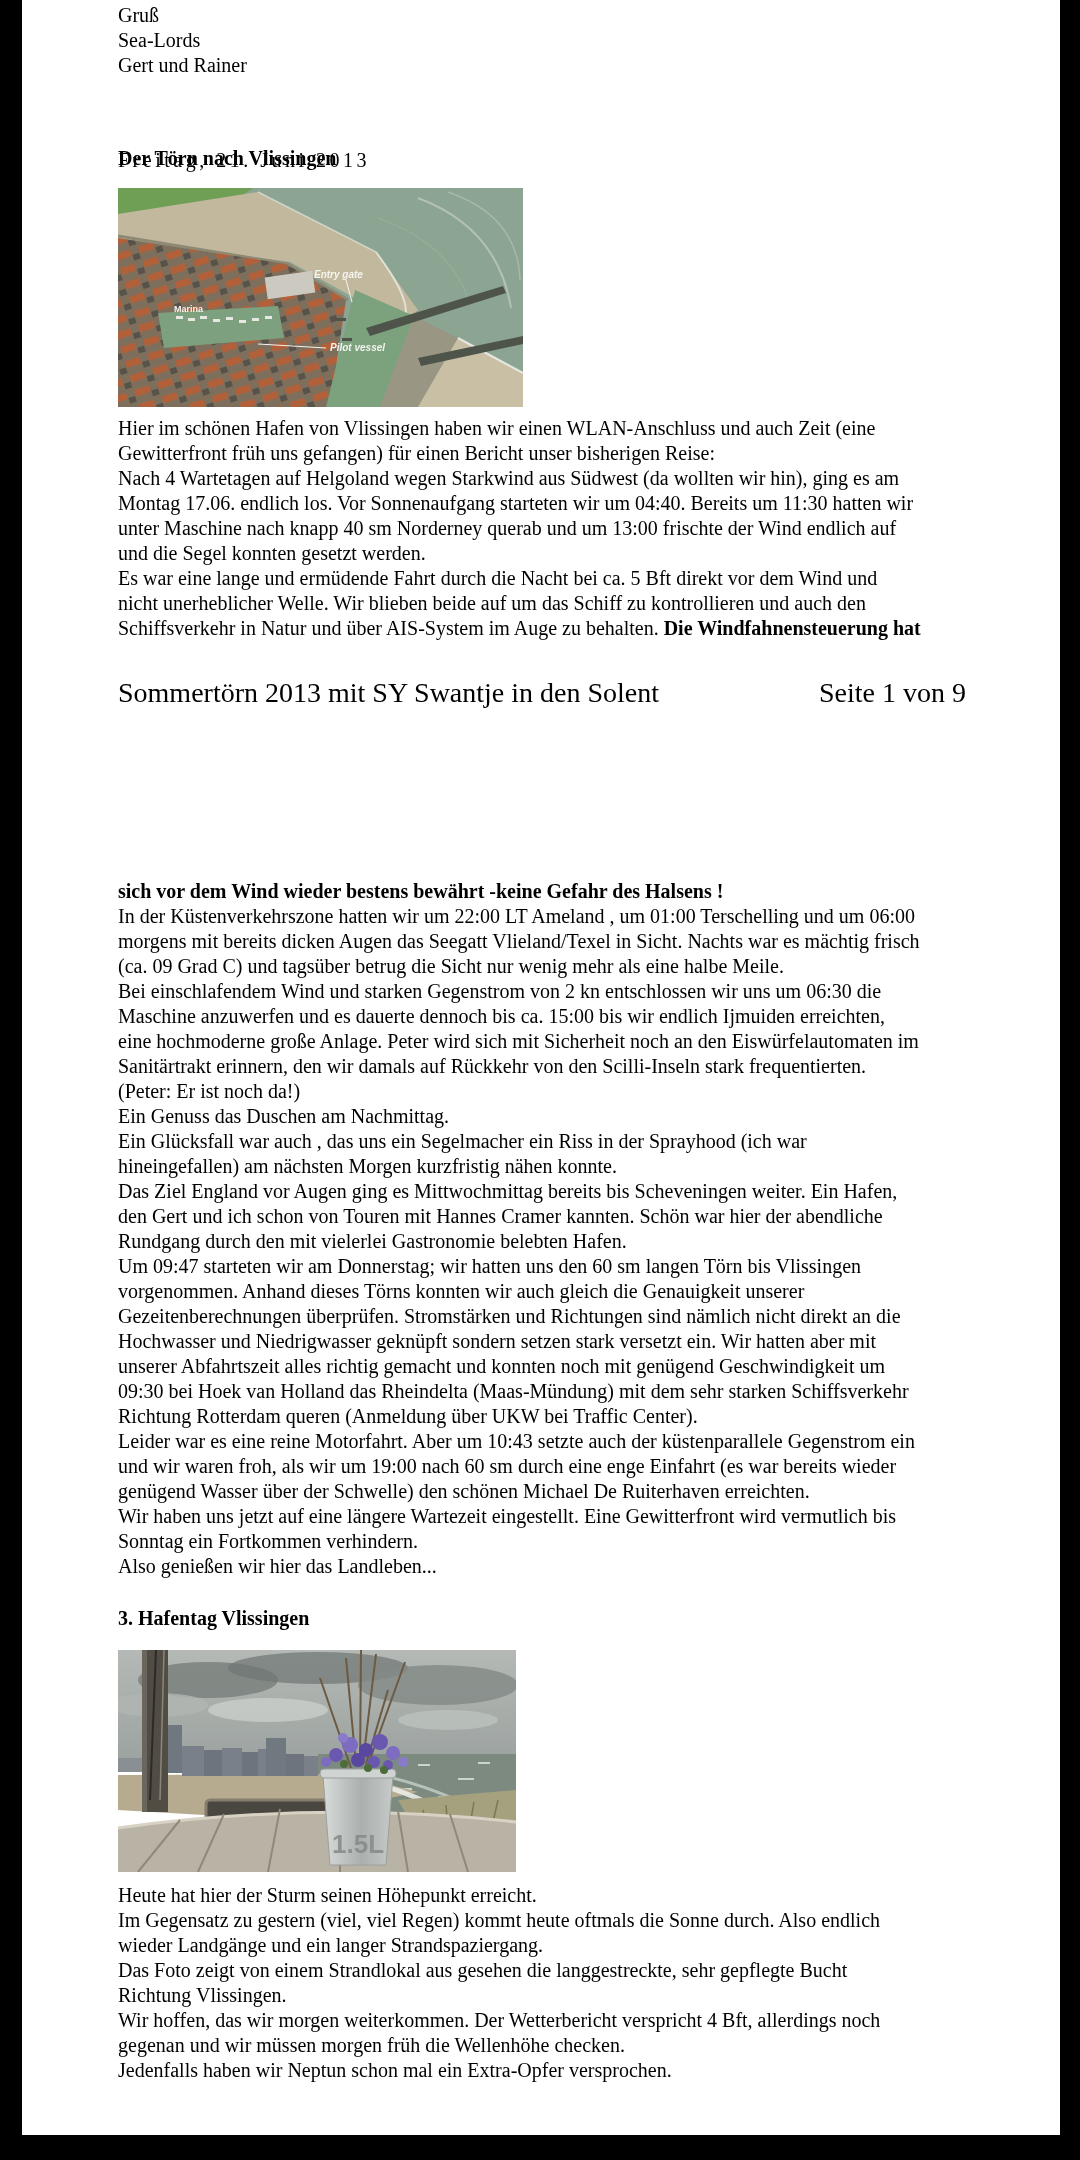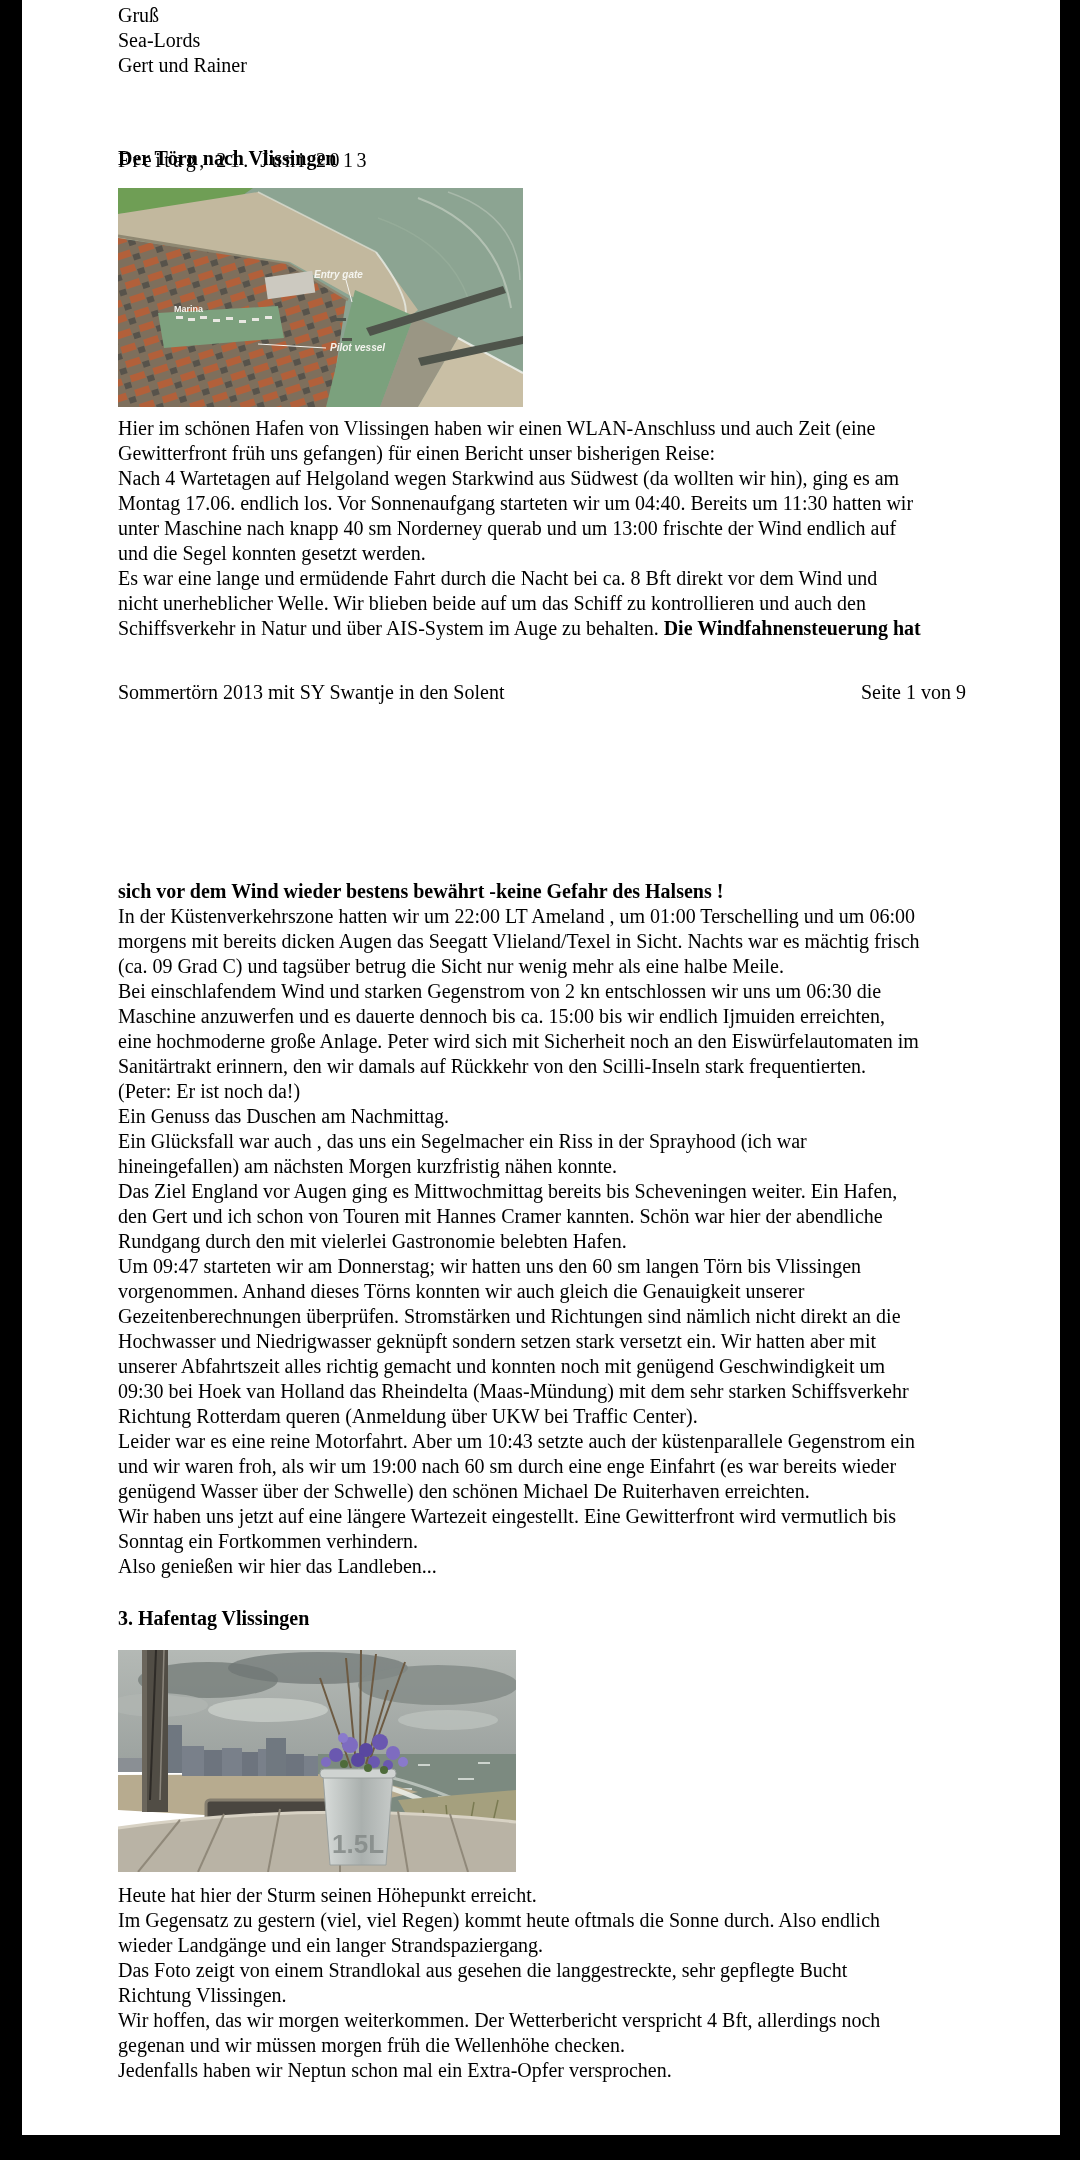--- a/index.html
+++ b/index.html
@@ -15,21 +15,21 @@
   .page-1{top:0;height:977px;}
   .page-2{top:830px;height:1305px;}
   .abs{position:absolute;}
   .tline{height:25px;line-height:25px;font-size:20px;white-space:nowrap;}
   .b{font-weight:bold;}
   .closing{left:96px;top:3px;}
   .date-heading{left:96px;top:120px;letter-spacing:3.5px;font-size:20px;line-height:25px;white-space:nowrap;margin-top:28px;}
   .doc-title{left:96px;top:146px;font-size:20px;line-height:25px;white-space:nowrap;}
   .photo1{left:96px;top:188px;}
   .para1{left:96px;top:416px;}
-  .footer{left:96px;top:680px;width:848px;display:flex;justify-content:space-between;font-size:20px;line-height:25px;}
+  .footer{left:96px;top:680px;width:848px;display:flex;justify-content:space-between;font-size:28px;line-height:25px;}
   .lead2{left:96px;top:49px;}
   .body2{left:96px;top:74px;}
   .sec-head{left:96px;top:776px;}
   .photo2{left:96px;top:820px;}
   .body3{left:96px;top:1053px;}
   svg{display:block;}
   svg text{font-family:"Liberation Sans","DejaVu Sans",sans-serif;}
 </style>
 </head>
 <body>
@@ -101,21 +101,21 @@
     </svg>
 
     <div class="abs para1">
       <div>
           <div class="tline">Hier im schönen Hafen von Vlissingen haben wir einen WLAN-Anschluss und auch Zeit (eine</div>
           <div class="tline">Gewitterfront früh uns gefangen) für einen Bericht unser bisherigen Reise:</div>
           <div class="tline">Nach 4 Wartetagen auf Helgoland wegen Starkwind aus Südwest (da wollten wir hin), ging es am</div>
           <div class="tline">Montag 17.06. endlich los. Vor Sonnenaufgang starteten wir um 04:40. Bereits um 11:30 hatten wir</div>
           <div class="tline">unter Maschine nach knapp 40 sm Norderney querab und um 13:00 frischte der Wind endlich auf</div>
           <div class="tline">und die Segel konnten gesetzt werden.</div>
-          <div class="tline">Es war eine lange und ermüdende Fahrt durch die Nacht bei ca. 8 Bft direkt vor dem Wind und</div>
+          <div class="tline">Es war eine lange und ermüdende Fahrt durch die Nacht bei ca. 5 Bft direkt vor dem Wind und</div>
           <div class="tline">nicht unerheblicher Welle. Wir blieben beide auf um das Schiff zu kontrollieren und auch den</div>
         </div>
       <div class="tline"><span>Schiffsverkehr in Natur und über AIS-System im Auge zu behalten. </span><span class="b">Die Windfahnensteuerung hat</span></div>
     </div>
 
     <div class="abs footer">
       <span>Sommertörn 2013 mit SY Swantje in den Solent</span>
       <span>Seite 1 von 9</span>
     </div>
   </div>

